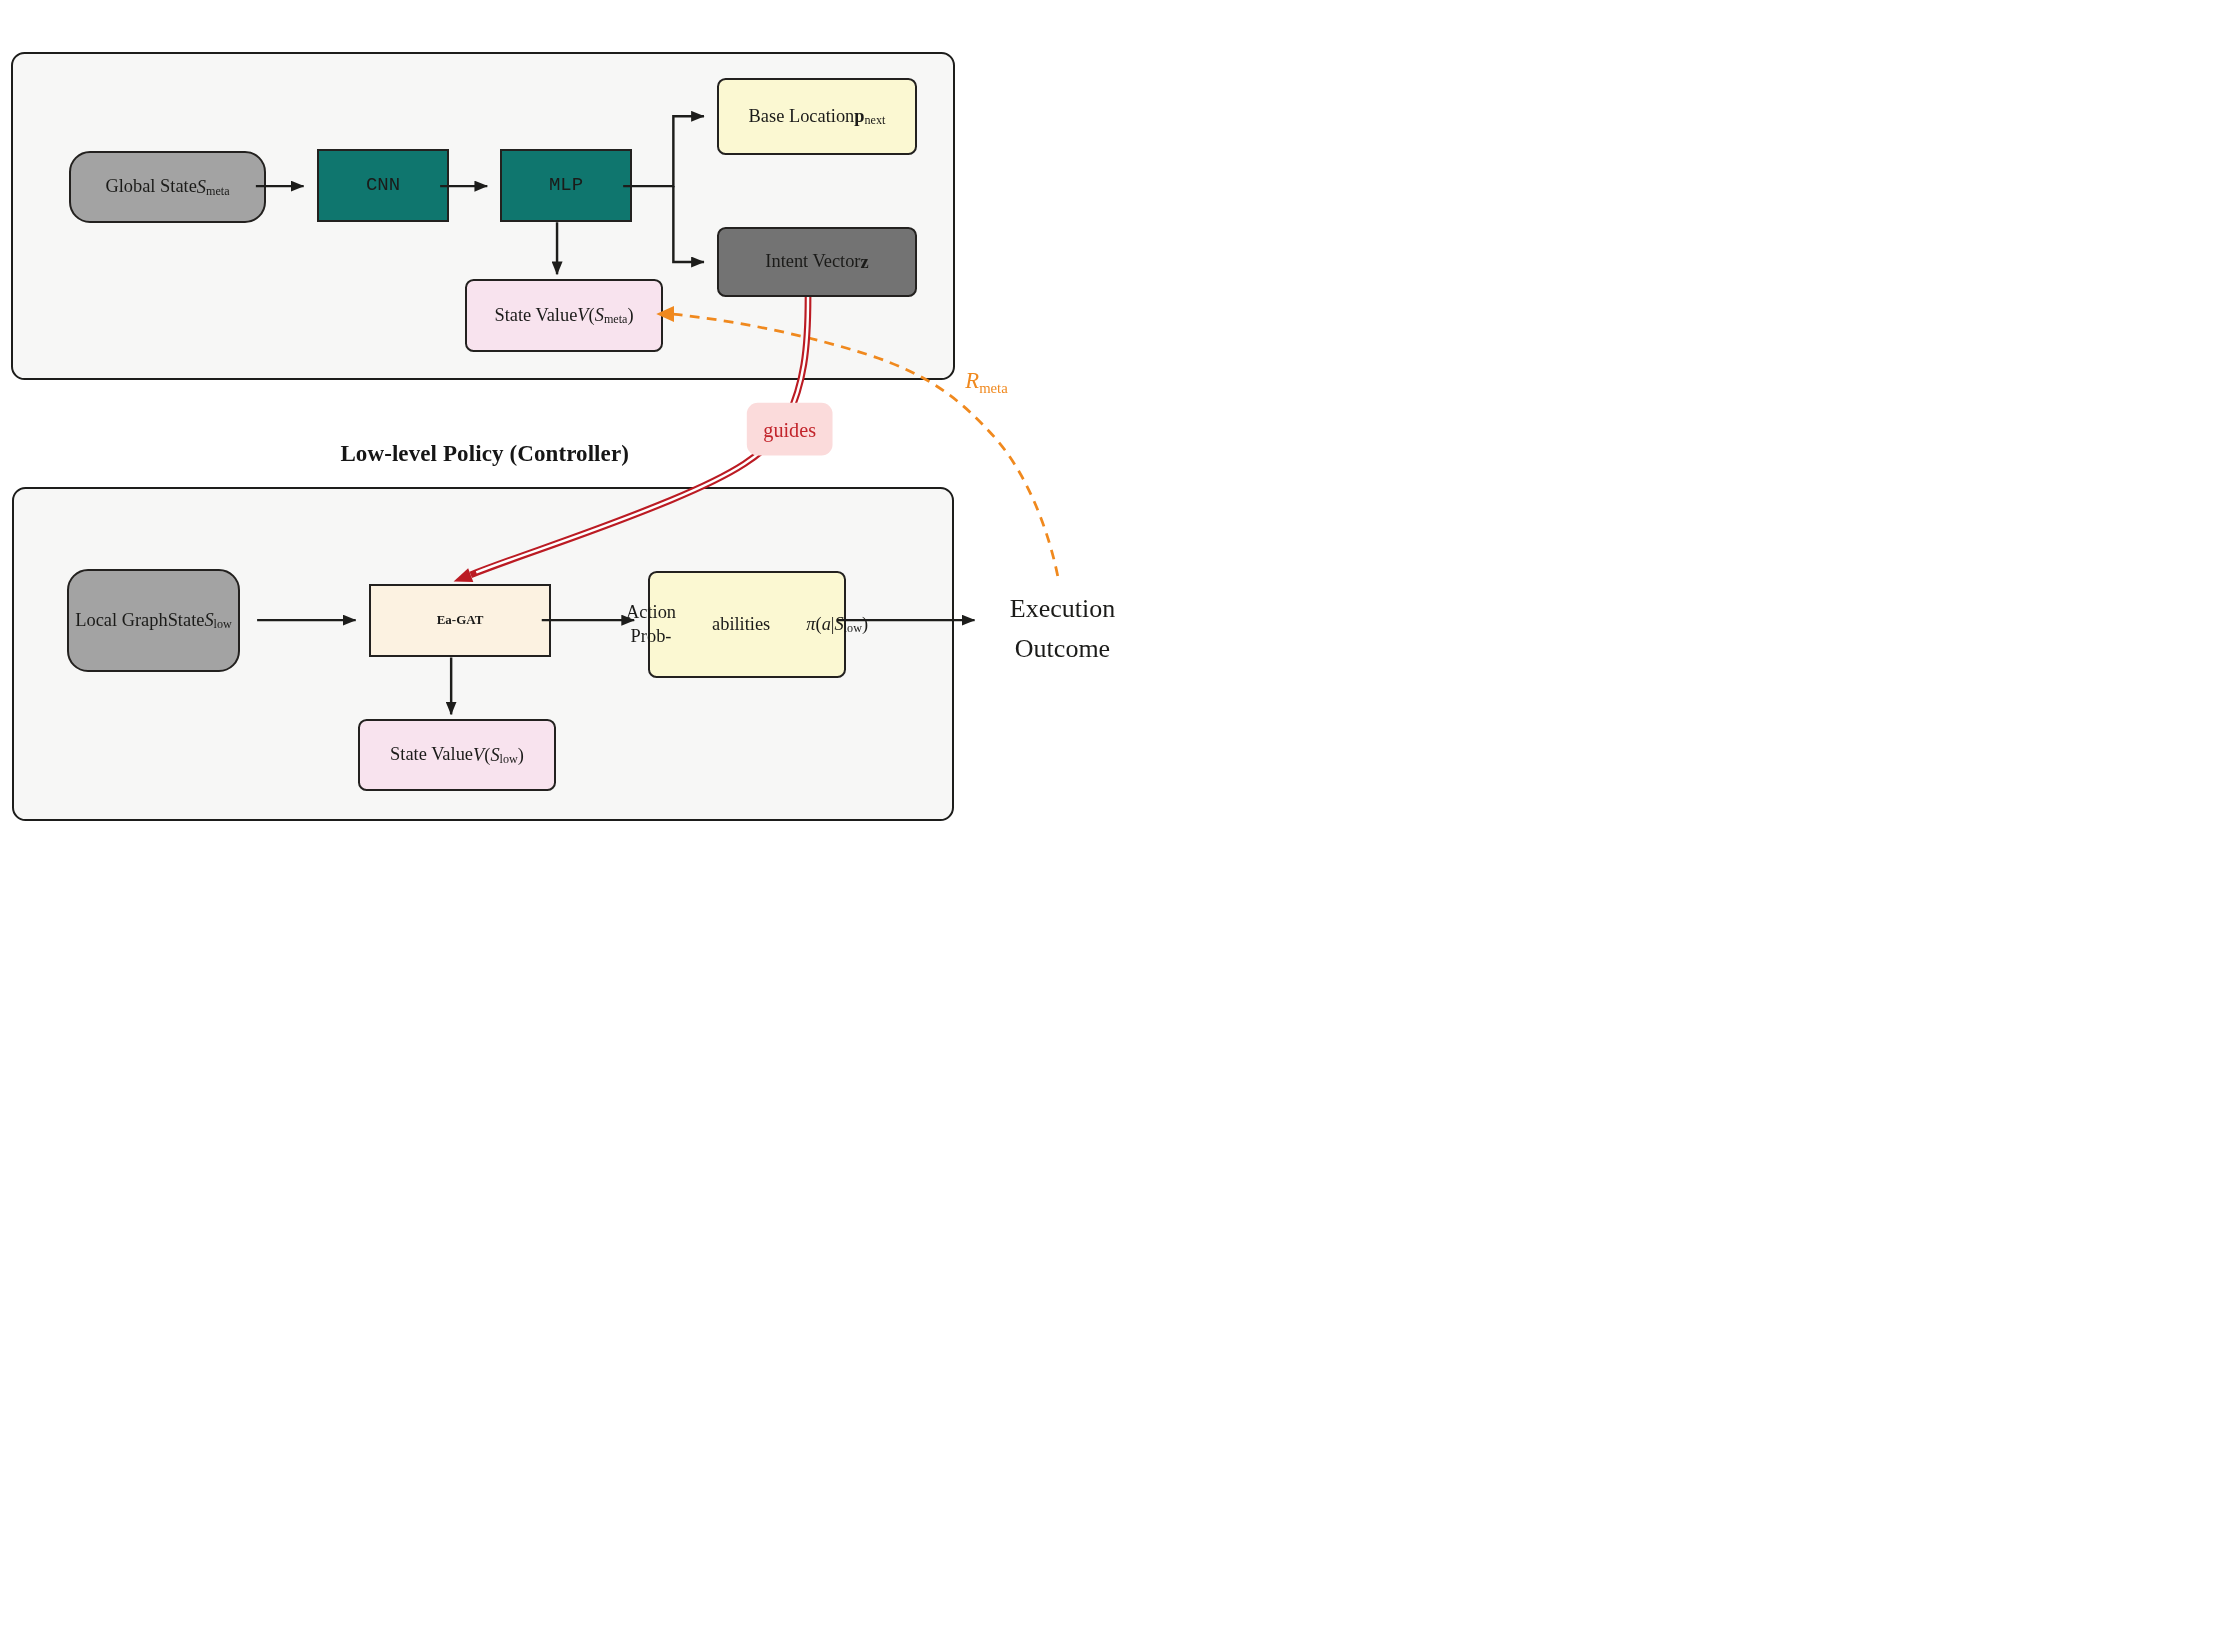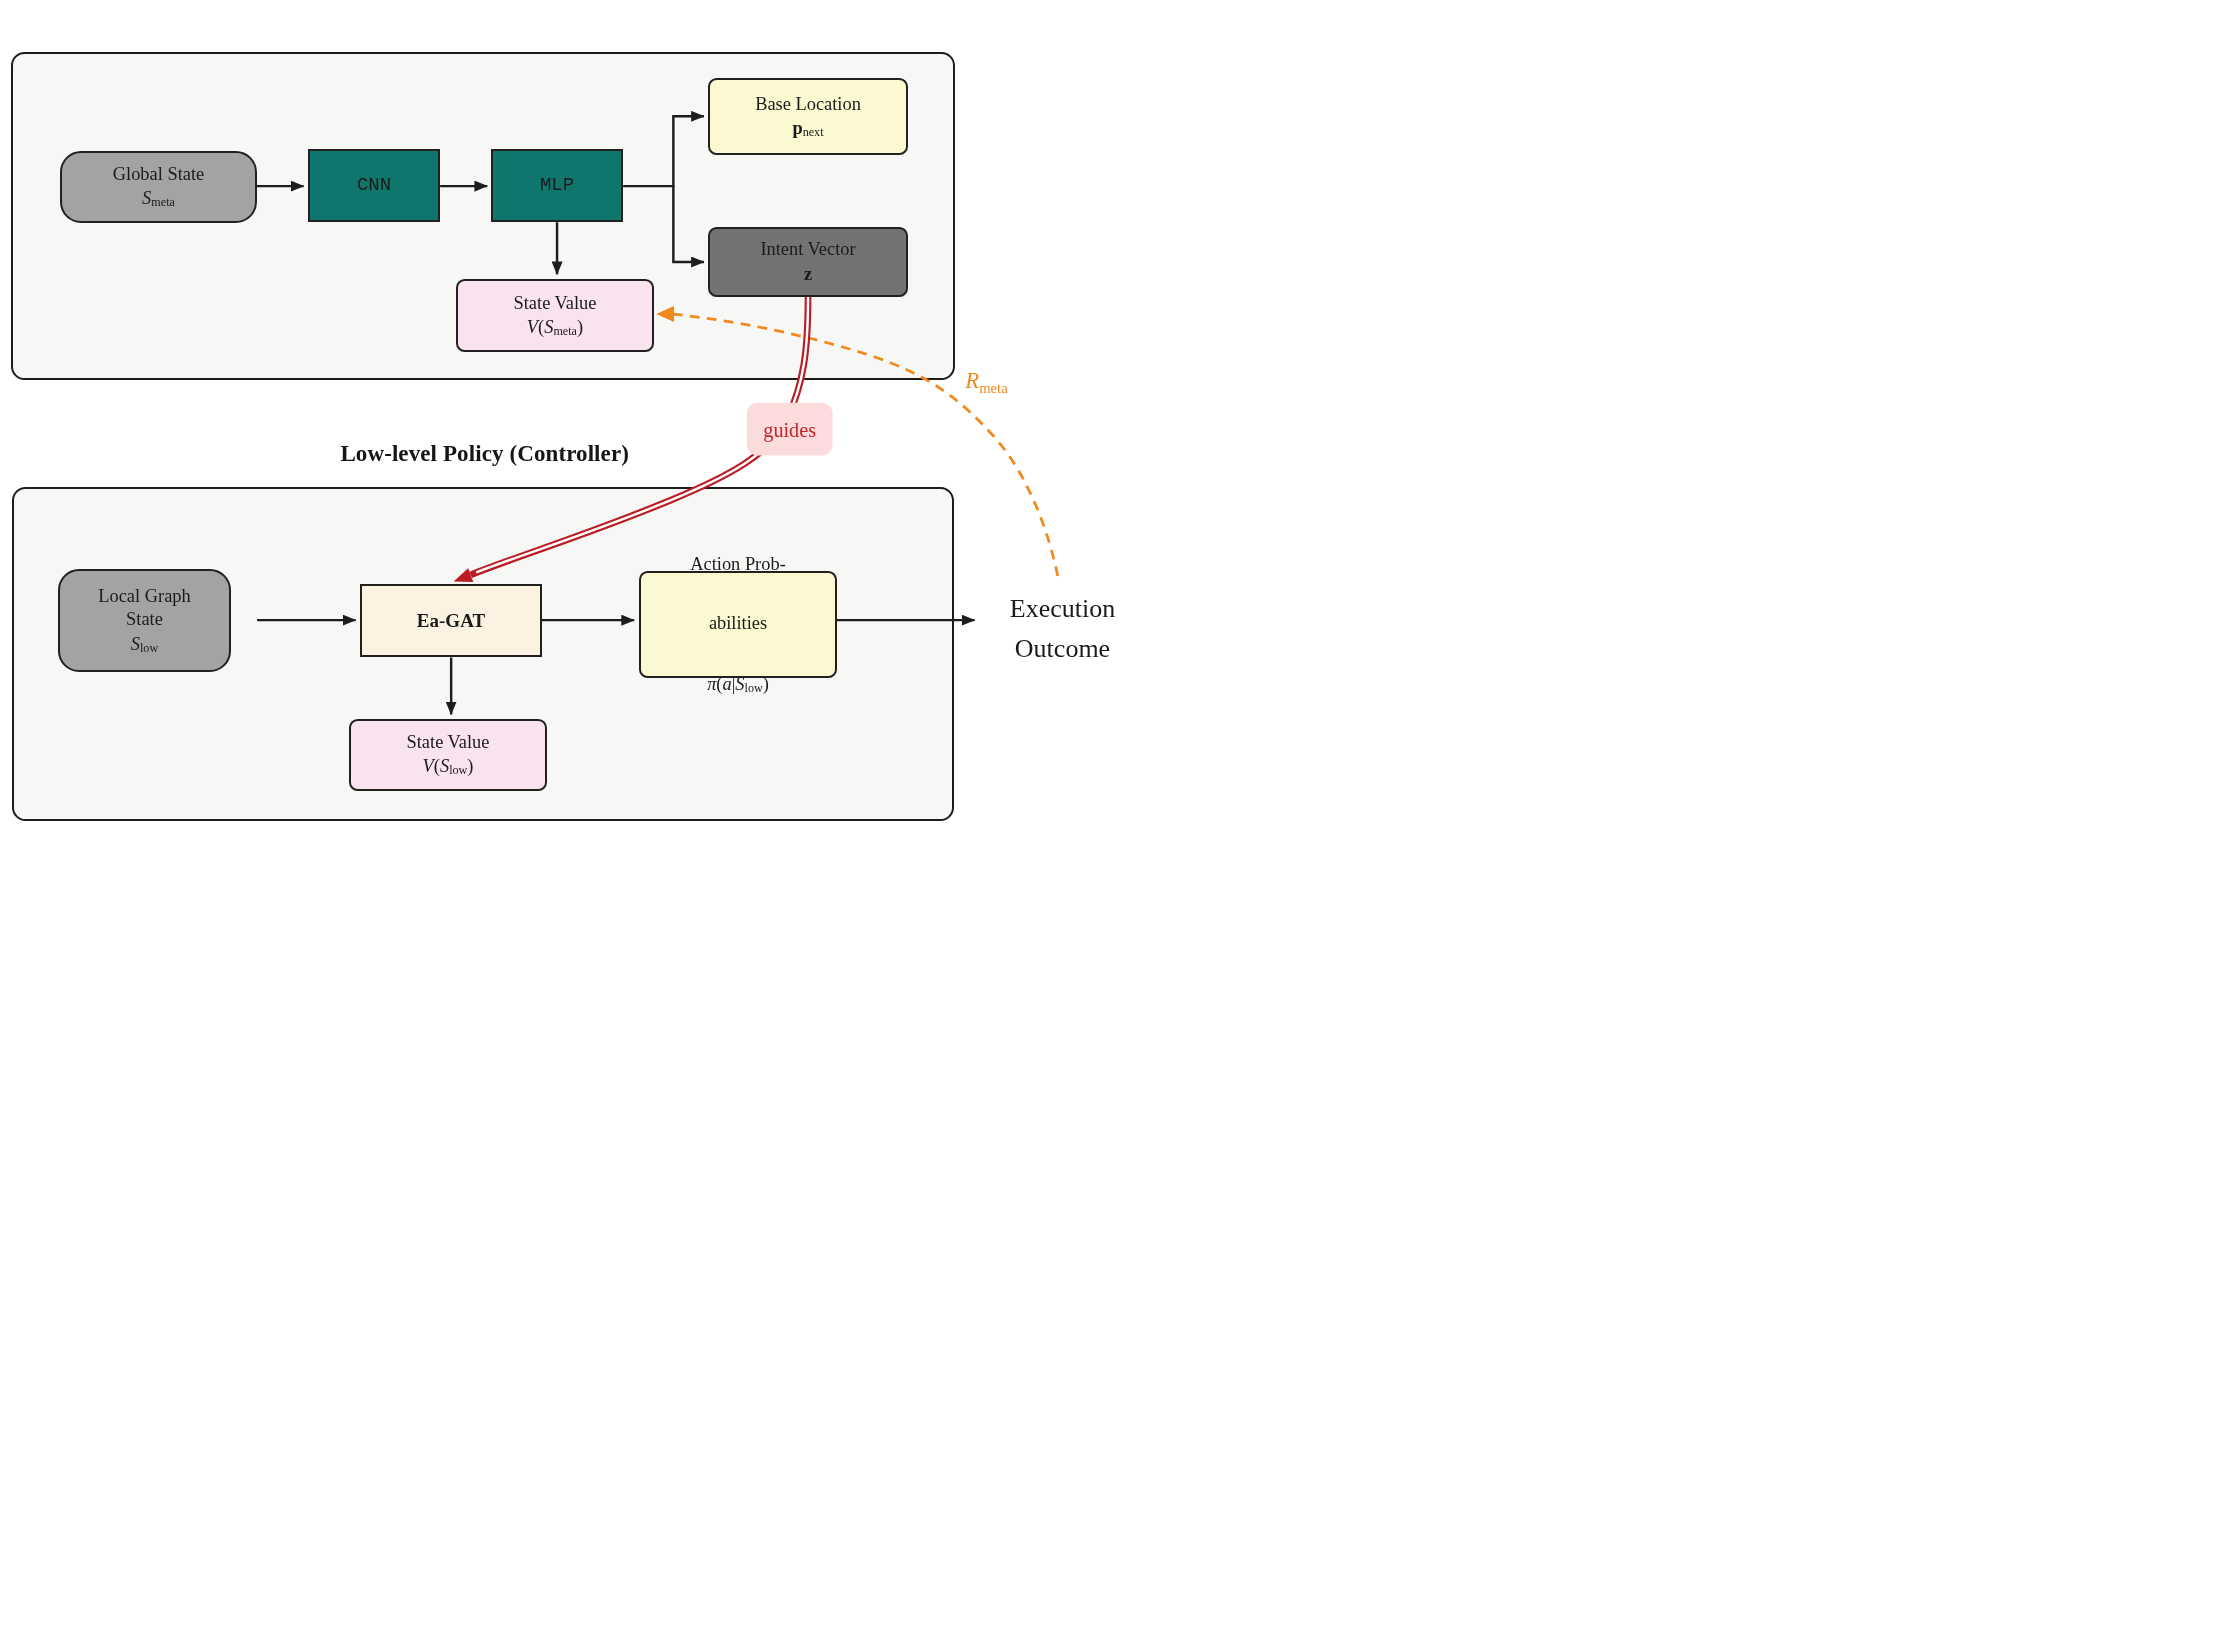--- a/index.html
+++ b/index.html
@@ -9,23 +9,23 @@
   }
   .title{
     position:absolute;left:0;width:967px;text-align:center;
     font-size:23px;font-weight:700;color:#161616;letter-spacing:0.1px;
   }
   .frame{
     position:absolute;background:#f7f7f6;border:2.4px solid #1d1d1b;border-radius:13.5px;
     box-sizing:border-box;
   }
   .box{
-    position:absolute;display:flex;flex-direction:column;align-items:center;justify-content:center;
+    position:absolute;display:flex;flex-direction:row;align-items:center;justify-content:center;
     border:2.1px solid #23211f;box-sizing:border-box;text-align:center;
-    font-size:18.4px;line-height:1.26;color:#1b1b19;
+    font-size:18.4px;line-height:1.26;color:#1b1b19;margin-left:9px;
   }
   .rounded{border-radius:8.6px;}
   .green{background:#a3a3a3;border-radius:21px;}
   .lavender{background:#0f766e;font-family:Liberation Mono, monospace;}
   .yellow{background:#fbf8d2;}
   .salmon{background:#737373;}
   .pink{background:#f8e3ee;}
   .cream{background:#fcf2e1;}
   .it{font-style:italic;}
   .bold{font-weight:700;}
@@ -74,21 +74,21 @@
     <div>State Value</div>
     <div class="mathline"><span class="it">V</span><span>(</span><span class="it">S</span><span class="sb">meta</span><span>)</span></div>
   </div>
 
   <div class="box rounded green" style="left:58px;top:569px;width:173px;height:103px;">
     <div>Local Graph</div>
     <div>State</div>
     <div class="mathline"><span class="it">S</span><span class="sb">low</span></div>
   </div>
 
-  <div class="box cream" style="left:360px;top:584px;width:182px;height:73px;font-size:19px;">
+  <div class="box cream" style="left:360px;top:584px;width:182px;height:73px;font-size:13px;">
     <div class="bold">Ea-GAT</div>
   </div>
 
   <div class="box rounded yellow" style="left:639px;top:571px;width:198px;height:107px;gap:36px;">
     <div>Action Prob-</div>
     <div>abilities</div>
     <div class="mathline"><span class="it">π</span><span>(</span><span class="it">a</span><span>|</span><span class="it">S</span><span class="sb">low</span><span>)</span></div>
   </div>
 
   <div class="box rounded pink" style="left:349px;top:719px;width:198px;height:72px;">

